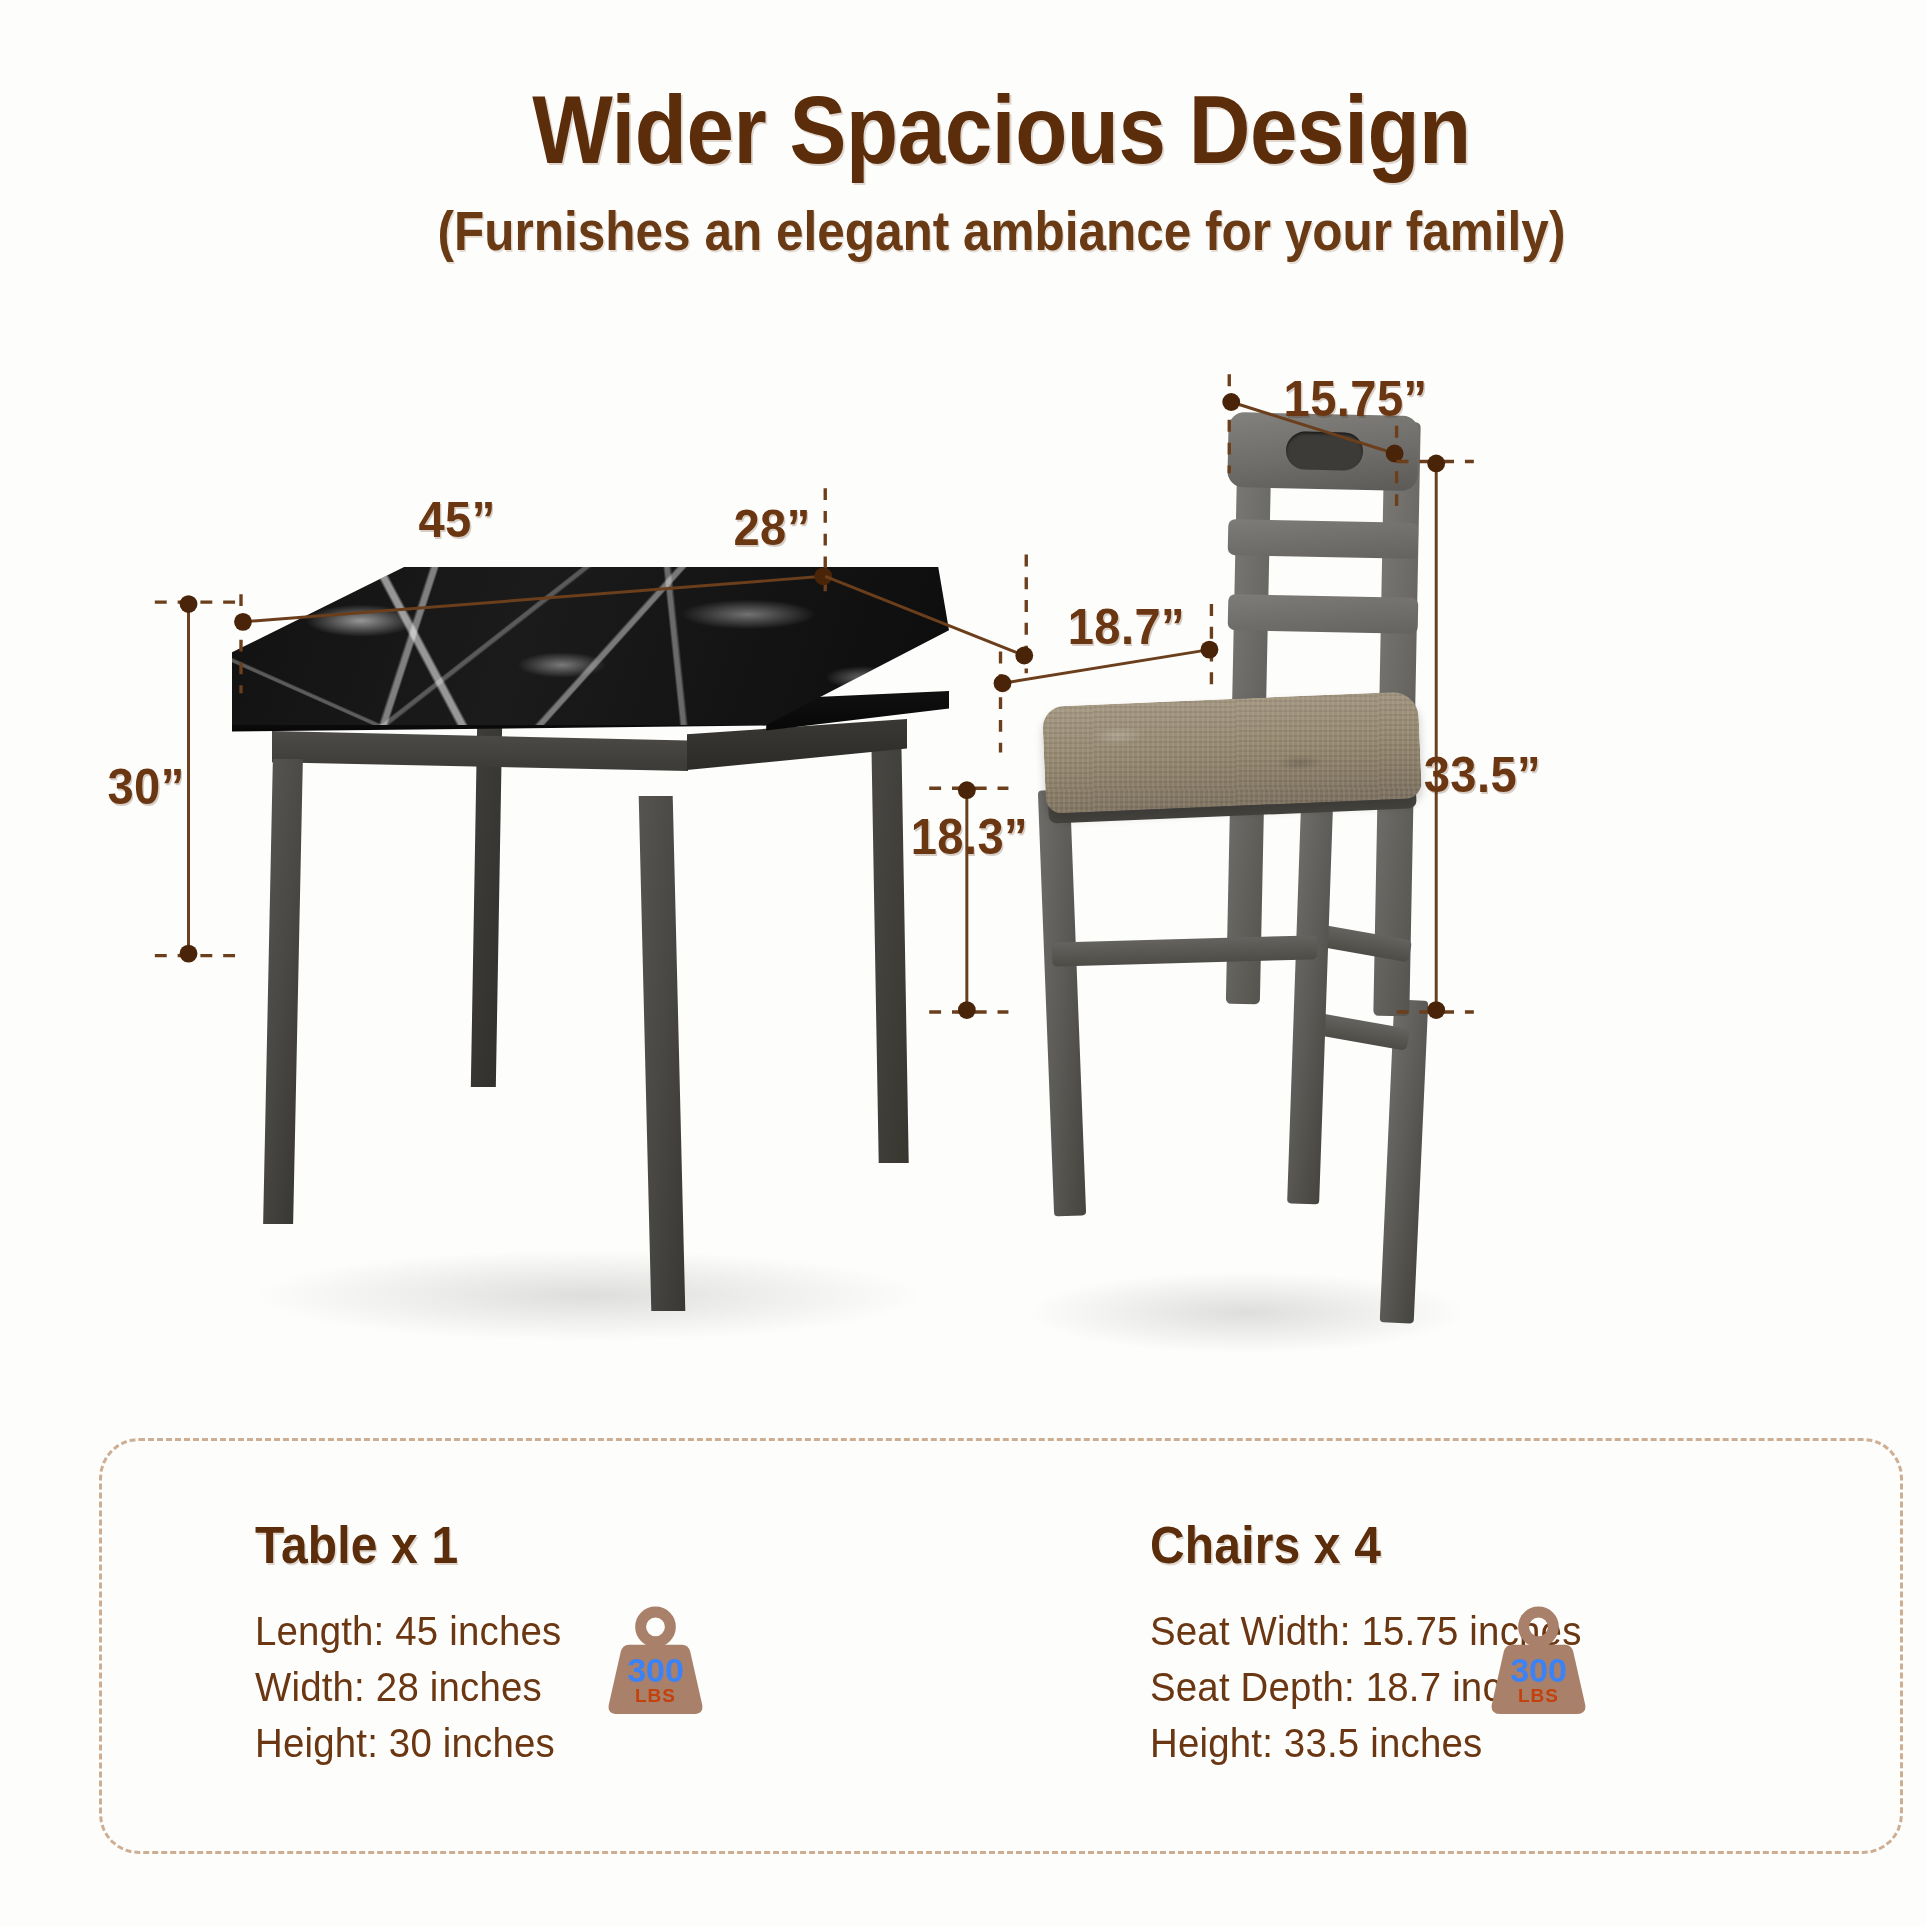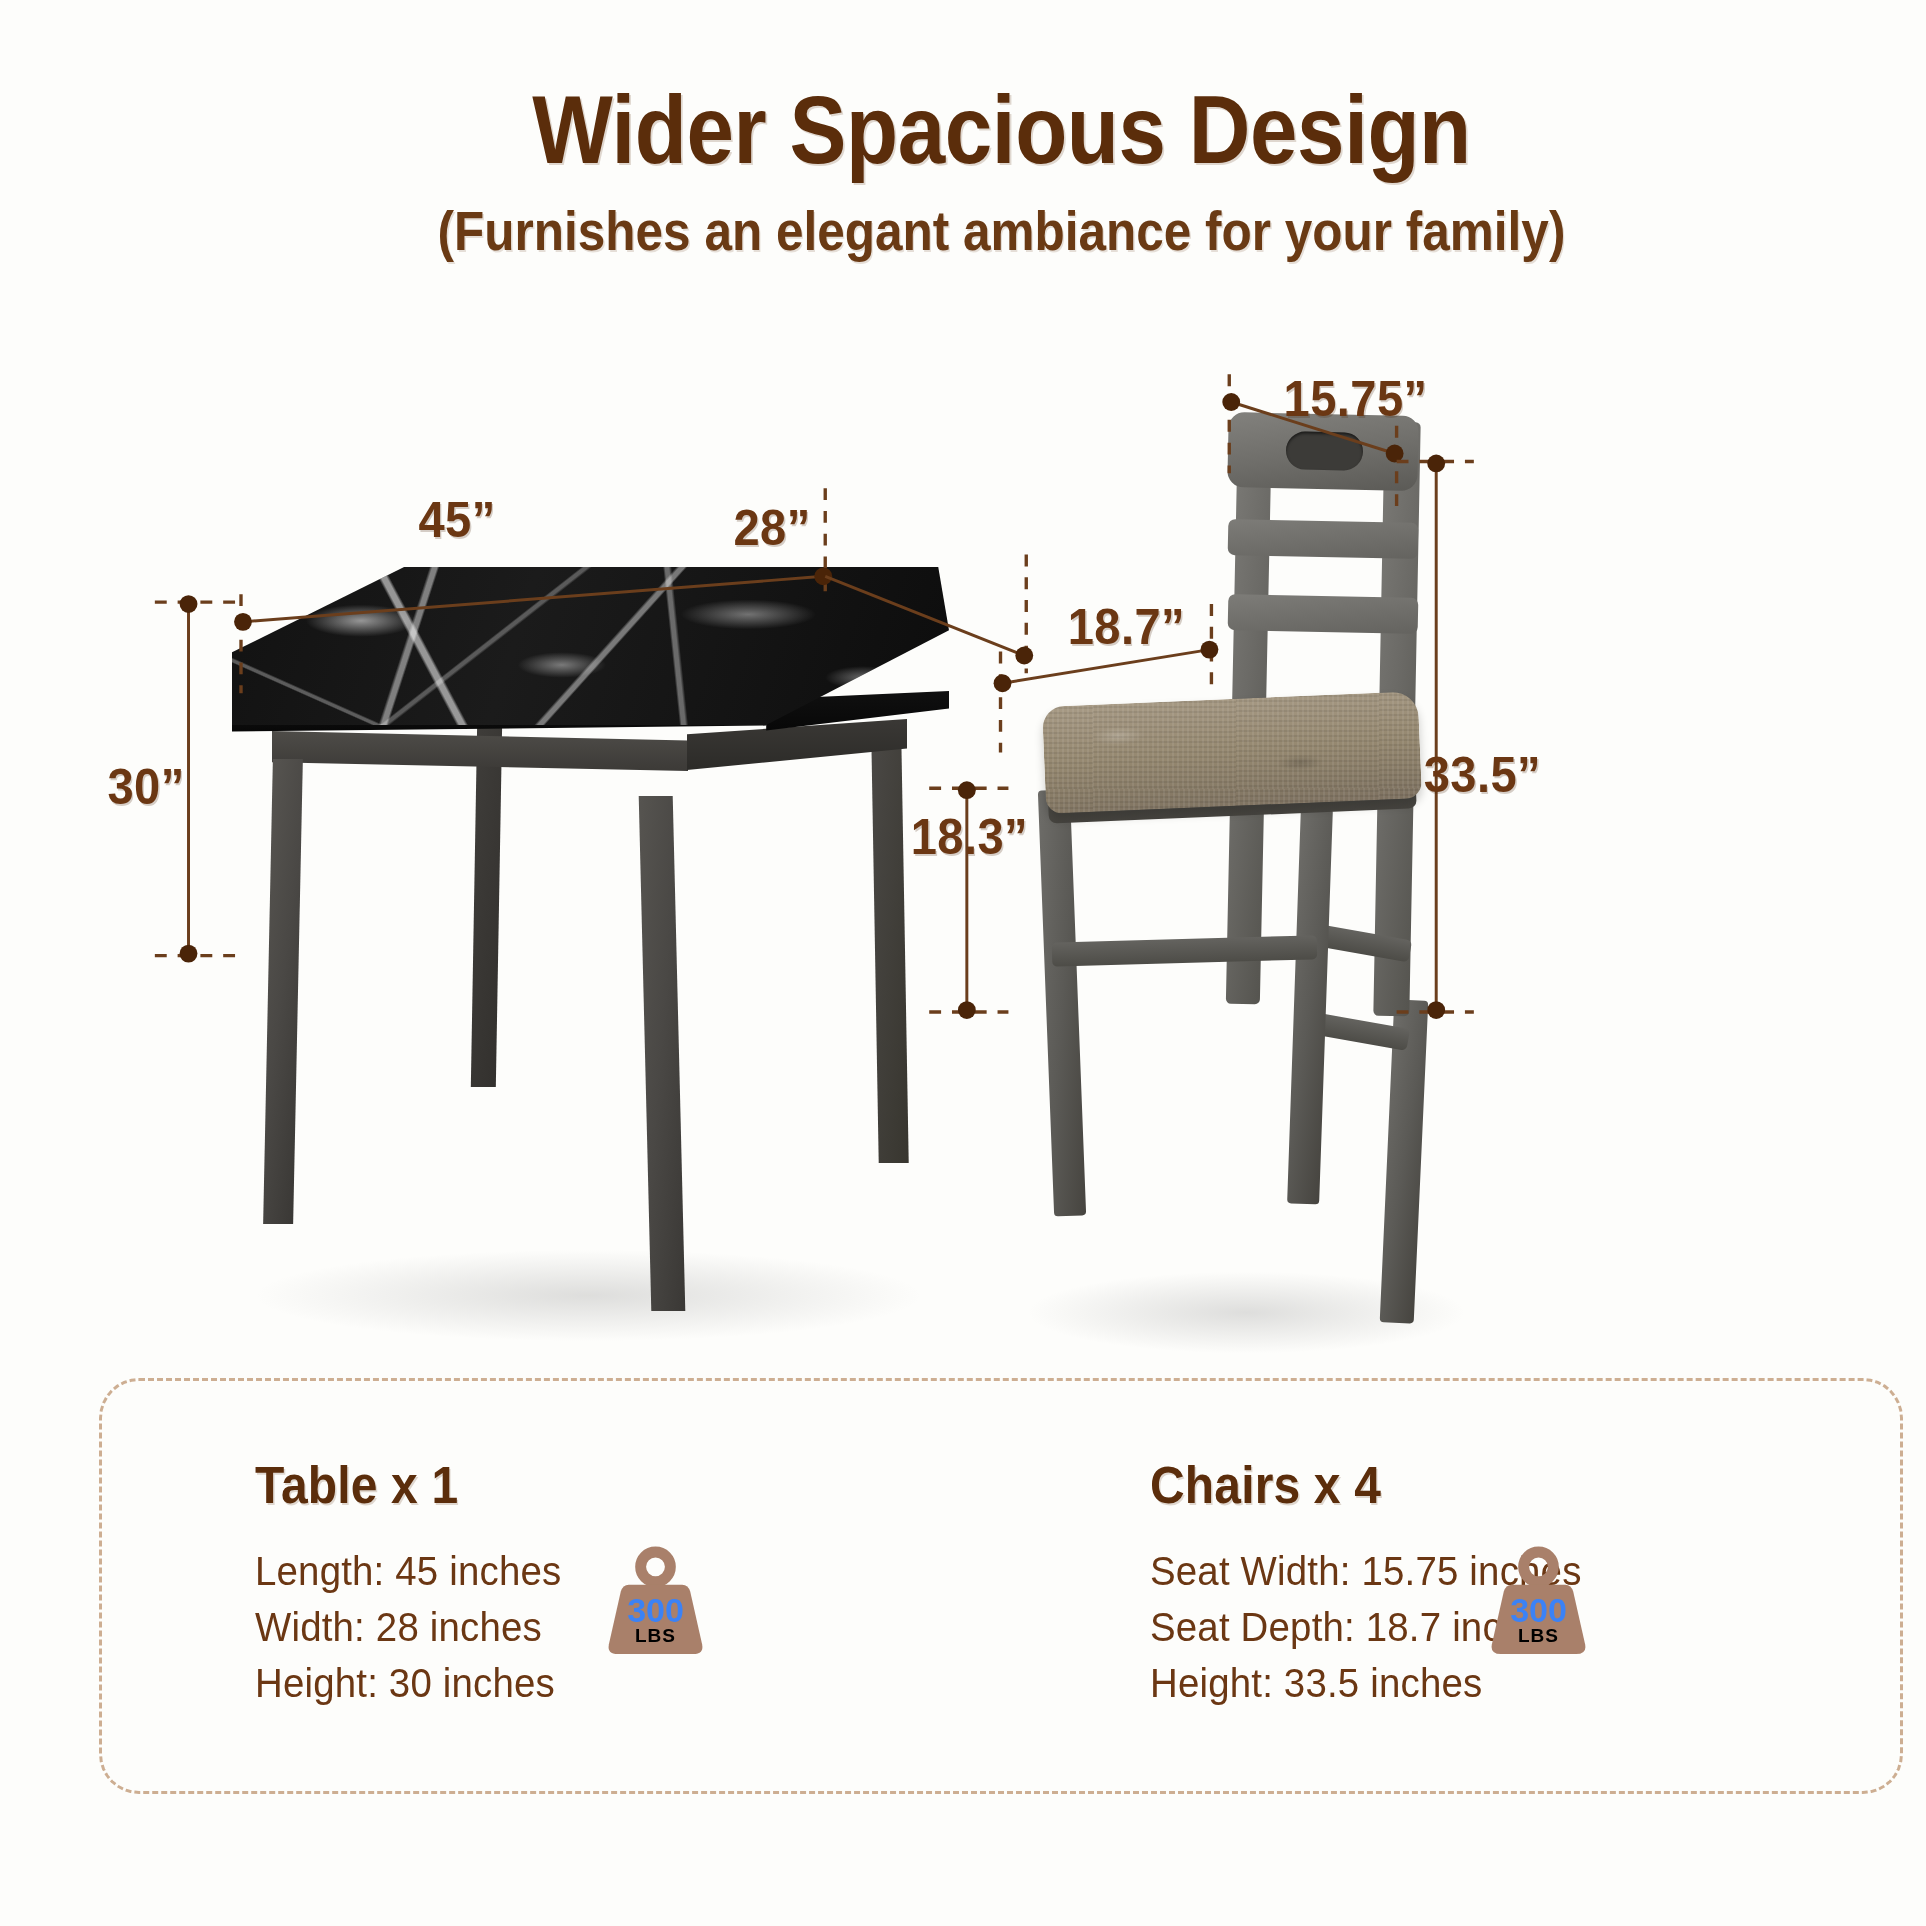--- a/index.html
+++ b/index.html
@@ -160,21 +160,21 @@
     font-family:"Liberation Sans Narrow","Liberation Sans",sans-serif;
     font-size:50px;line-height:1;
     letter-spacing:0.5px;
     white-space:nowrap;
     transform:scaleX(0.94);
     text-shadow:1.5px 1.5px 0 rgba(74,36,8,0.22);
   }
 
   
   .panel{
-    position:absolute;left:61px;top:1378px;width:1804px;height:416px;
+    position:absolute;left:61px;top:1438px;width:1804px;height:416px;
     border:3px dashed #cdae92;border-radius:40px;
     box-sizing:border-box;
   }
   .panel-cols{
     position:absolute;inset:0;display:flex;
   }
   .panel-col{
     flex:1;position:relative;
     display:flex;align-items:center;
   }
@@ -197,21 +197,21 @@
   }
   .weight-badge.left-badge{left:495px;}
   .weight-badge.right-badge{left:479px;}
   .wb-num{
     position:absolute;left:0;top:48px;width:117px;text-align:center;
     color:#3b82f6;font-size:34px;font-weight:700;line-height:1;
     font-family:"Liberation Sans Narrow","Liberation Sans",sans-serif;
   }
   .wb-unit{
     position:absolute;left:0;top:81px;width:117px;text-align:center;
-    color:#000000;font-size:19px;font-weight:700;line-height:1;letter-spacing:1px;
+    color:#c2410c;font-size:19px;font-weight:700;line-height:1;letter-spacing:1px;
     font-family:"Liberation Sans Narrow","Liberation Sans",sans-serif;
   }
 </style>
 </head>
 <body>
 
 <div id="root">
 
   <div class="header">
     <h1 class="title">Wider Spacious Design</h1>

